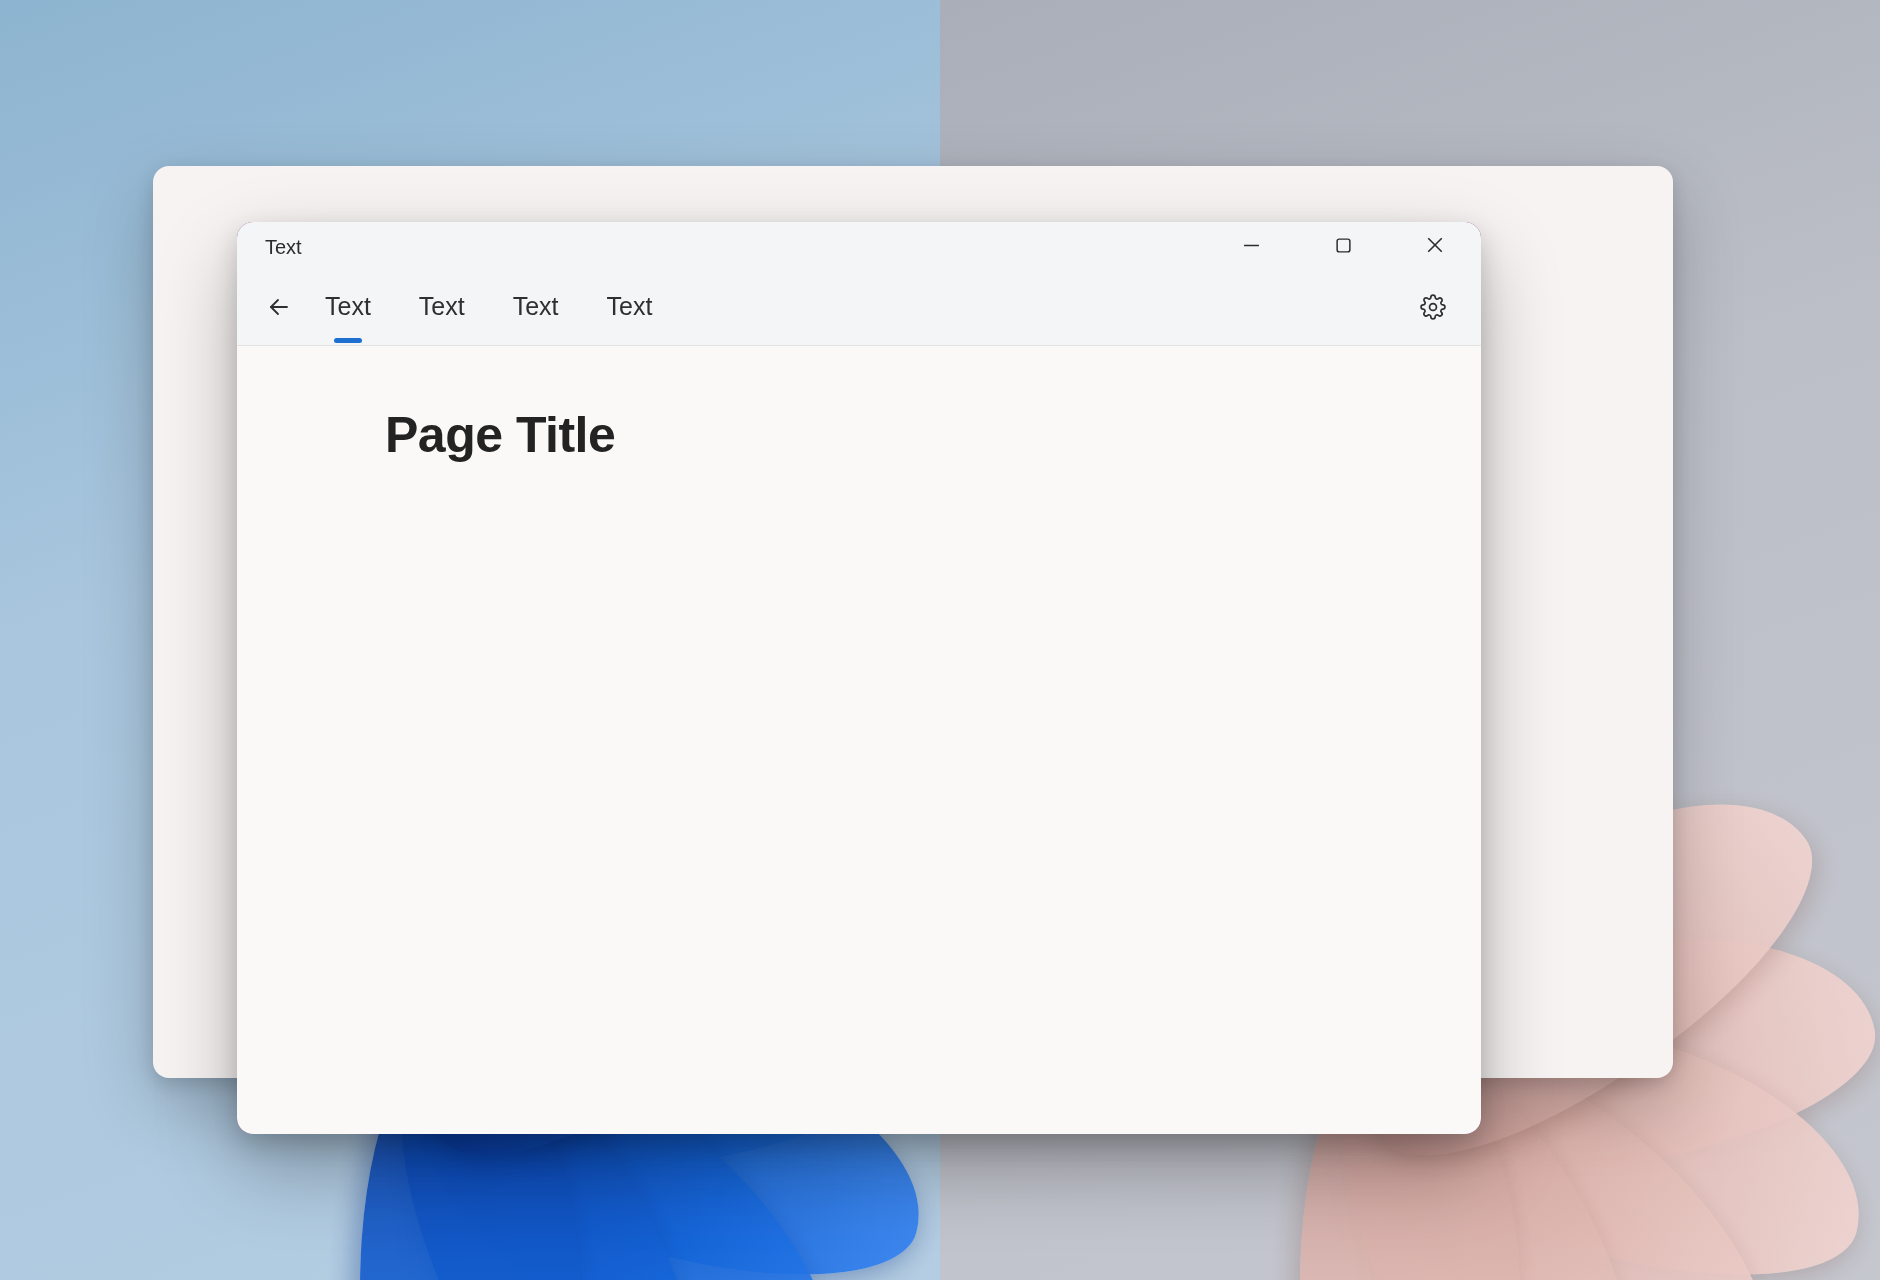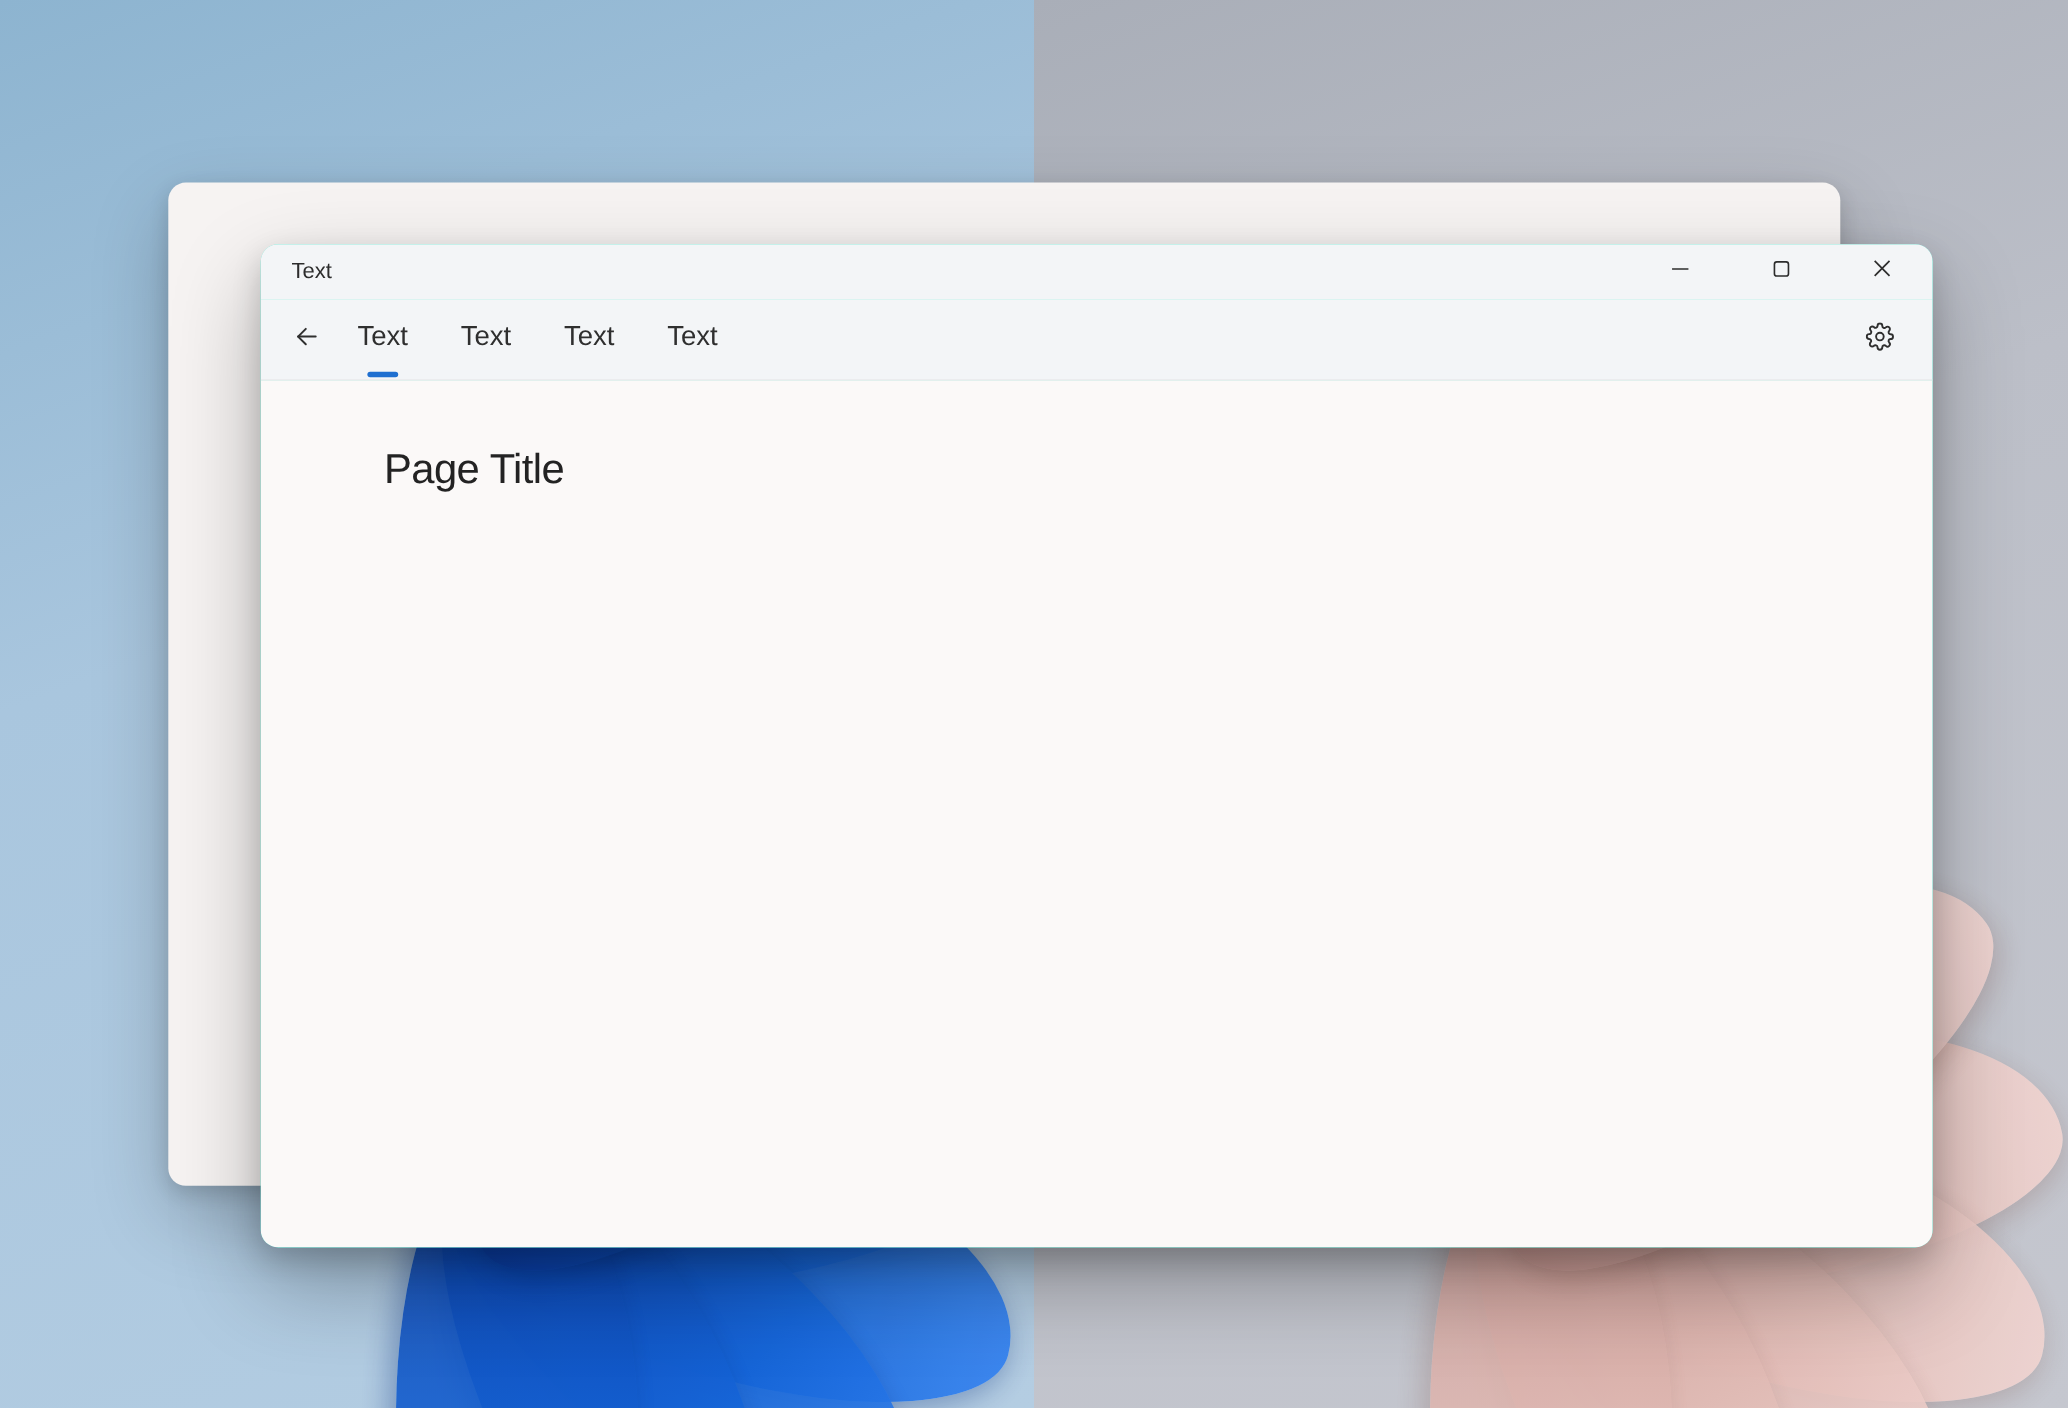--- a/index.html
+++ b/index.html
@@ -39,22 +39,22 @@
       width: 1520px; height: 912px;
       background: #f6f3f2;
       border-radius: 16px;
       box-shadow: 0 28px 70px rgba(0,0,0,0.22), 0 6px 18px rgba(0,0,0,0.14);
     }
 
     
     .win {
       position: absolute;
       left: 237px; top: 222px;
-      width: 1520px; height: 912px;
-      background: #5eead4;
+      width: 1244px; height: 912px;
+      background: #701a75;
       border-radius: 16px;
       box-shadow: 0 34px 80px rgba(0,0,0,0.28), 0 10px 26px rgba(0,0,0,0.16);
       overflow: hidden;
       display: flex; flex-direction: column;
     }
 
     
     .titlebar {
       height: 50px;
       display: flex; align-items: center;
@@ -119,24 +119,25 @@
       border-radius: 6px;
     }
 
     
     .content {
       flex: 1 1 auto;
       background: #fbf9f8;
       padding: 60px 0 0 112px;
     }
     .page-title {
-      font-size: 38px;
-      font-weight: 400;
+      font-size: 50px;
+      font-weight: 700;
       color: #232323;
       letter-spacing: -0.5px;
+      margin-left: 36px;
     }
   </style>
 </head>
 <body>
 
 <div class="bg">
   <div class="bg-left">
     <div class="flower">
       <div class="petal p1"></div>
         <div class="petal p2"></div>

